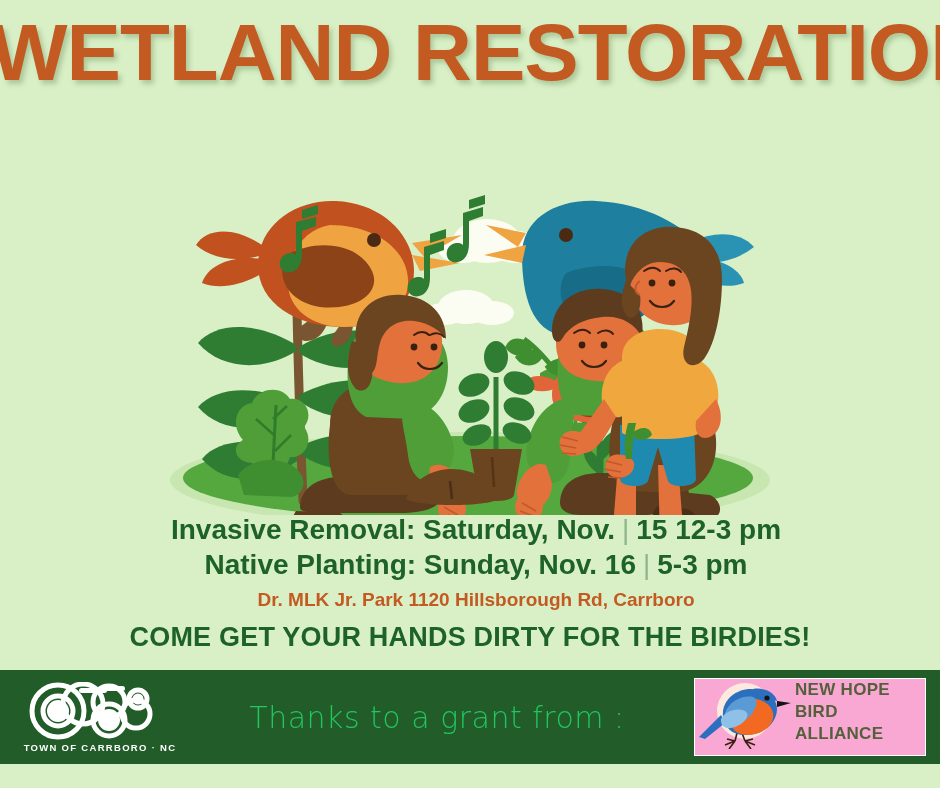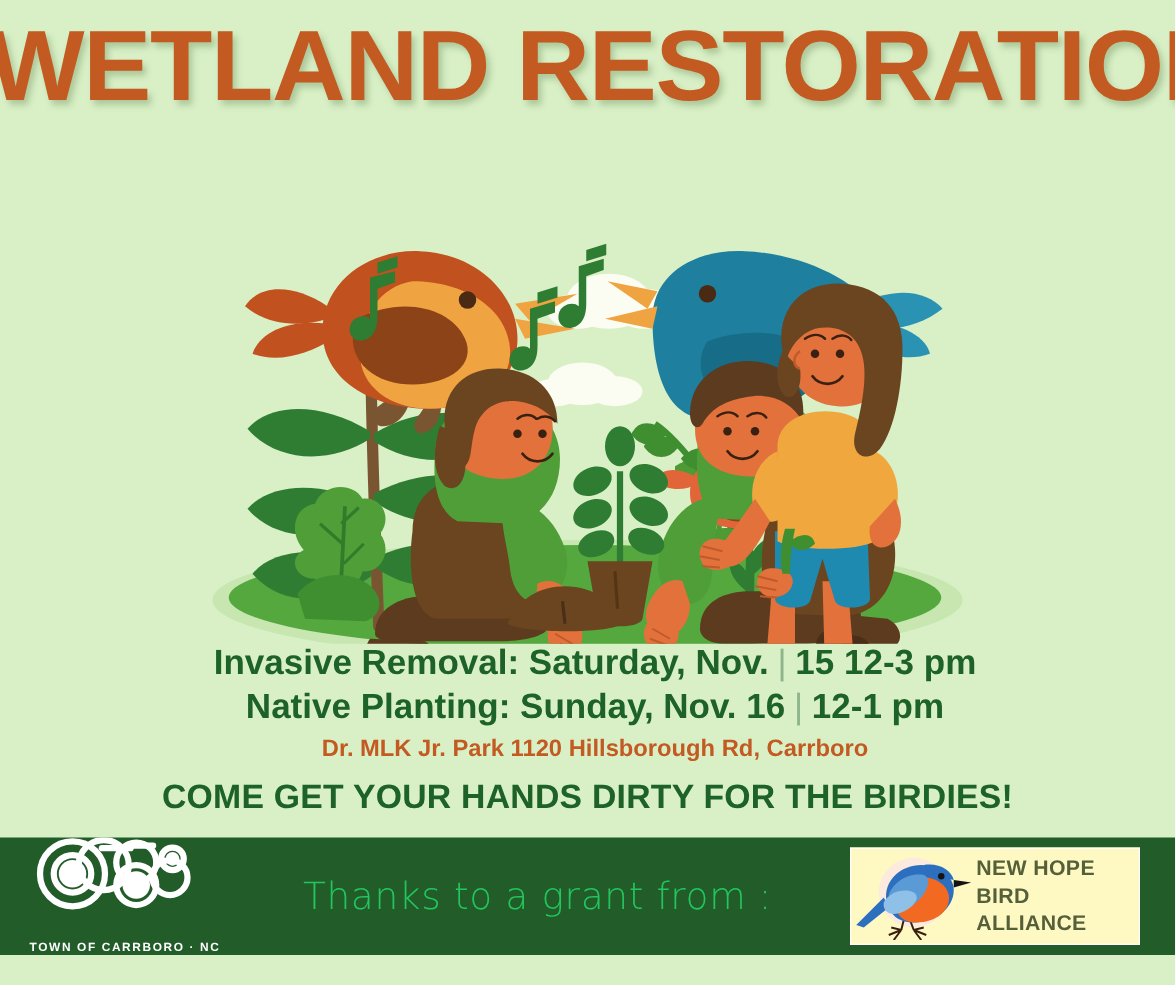--- a/index.html
+++ b/index.html
@@ -55,41 +55,41 @@
   }
 
   
   #footer{
     position:absolute;left:0;top:670px;width:940px;height:94px;
     background:#215c29;
     display:flex;align-items:center;
   }
   #carrboro-logo{
     width:200px;height:94px;position:relative;
-    display:flex;flex-direction:column;align-items:center;justify-content:space-between;
+    display:flex;flex-direction:column;align-items:center;justify-content:center;
   }
   #carrboro-logo svg{display:block;}
   #carrboro-wordmark{
     color:#ffffff;font-family:"Liberation Sans",sans-serif;
     font-weight:bold;font-size:9.5px;letter-spacing:1.3px;
     margin-top:2px;white-space:nowrap;
   }
   #thanks{
     flex:1;text-align:center;
     color:#22c55e;
     font-family:"DejaVu Sans",sans-serif;
     font-weight:300;
     font-size:30px;
     letter-spacing:.5px;
     padding-right:20px;
     white-space:nowrap;
   }
   #nhba{
-    width:230px;height:76px;margin-right:28px;
-    background:#fef9c3;display:flex;align-items:center;
+    width:230px;height:76px;margin-right:14px;
+    background:#f9a8d4;display:flex;
     border:1px solid #ffffff;
   }
   #nhba svg{display:block;flex:0 0 auto;}
   #nhba-text{
     font-family:"Liberation Sans",sans-serif;
     font-weight:bold;font-size:17px;line-height:22px;
     color:#55603a;letter-spacing:.3px;
   }
 </style>
 </head>
@@ -349,21 +349,21 @@
 
       </g>
     </svg>
   </div>
 
   <div id="details">
     <div class="dline">
       <span>Invasive Removal: Saturday, Nov.</span><span class="sep">|</span><span>15 12-3 pm</span>
     </div>
     <div class="dline">
-      <span>Native Planting: Sunday, Nov. 16</span><span class="sep">|</span><span>12-1 pm</span>
+      <span>Native Planting: Sunday, Nov. 16</span><span class="sep">|</span><span>5-3 pm</span>
     </div>
     <div class="dline addr">Dr. MLK Jr. Park 1120 Hillsborough Rd, Carrboro</div>
   </div>
 
   <div id="slogan">COME GET YOUR HANDS DIRTY FOR THE BIRDIES!</div>
 
   <div id="footer">
 
     <div id="carrboro-logo">
       <svg width="150" height="58" viewBox="0 0 150 58" xmlns="http://www.w3.org/2000/svg">

